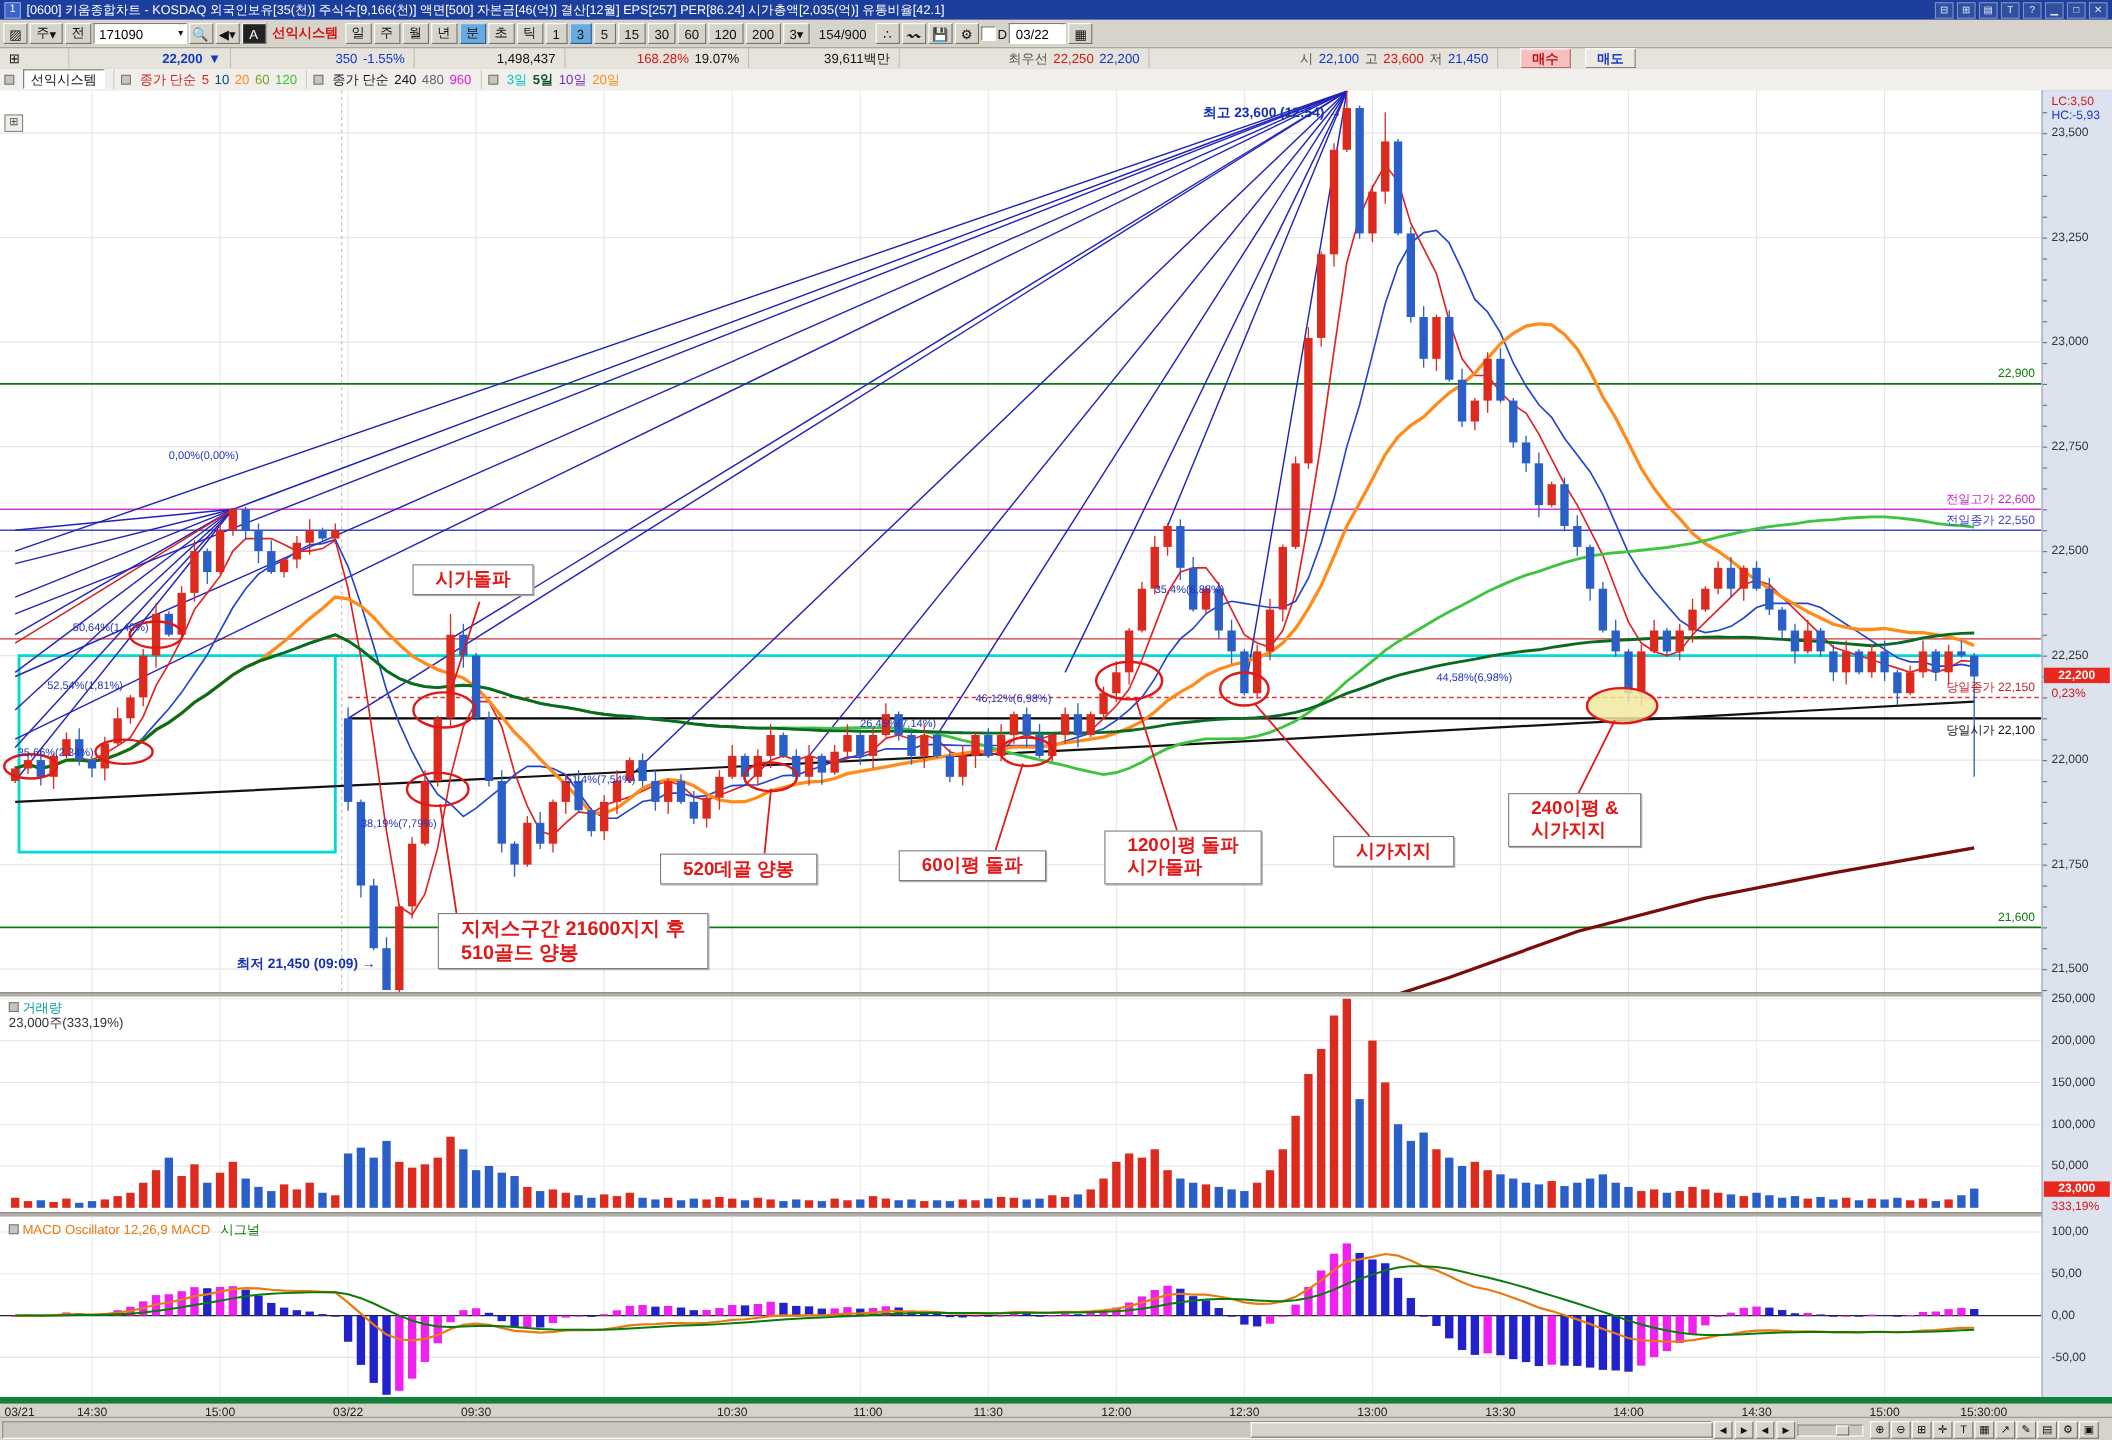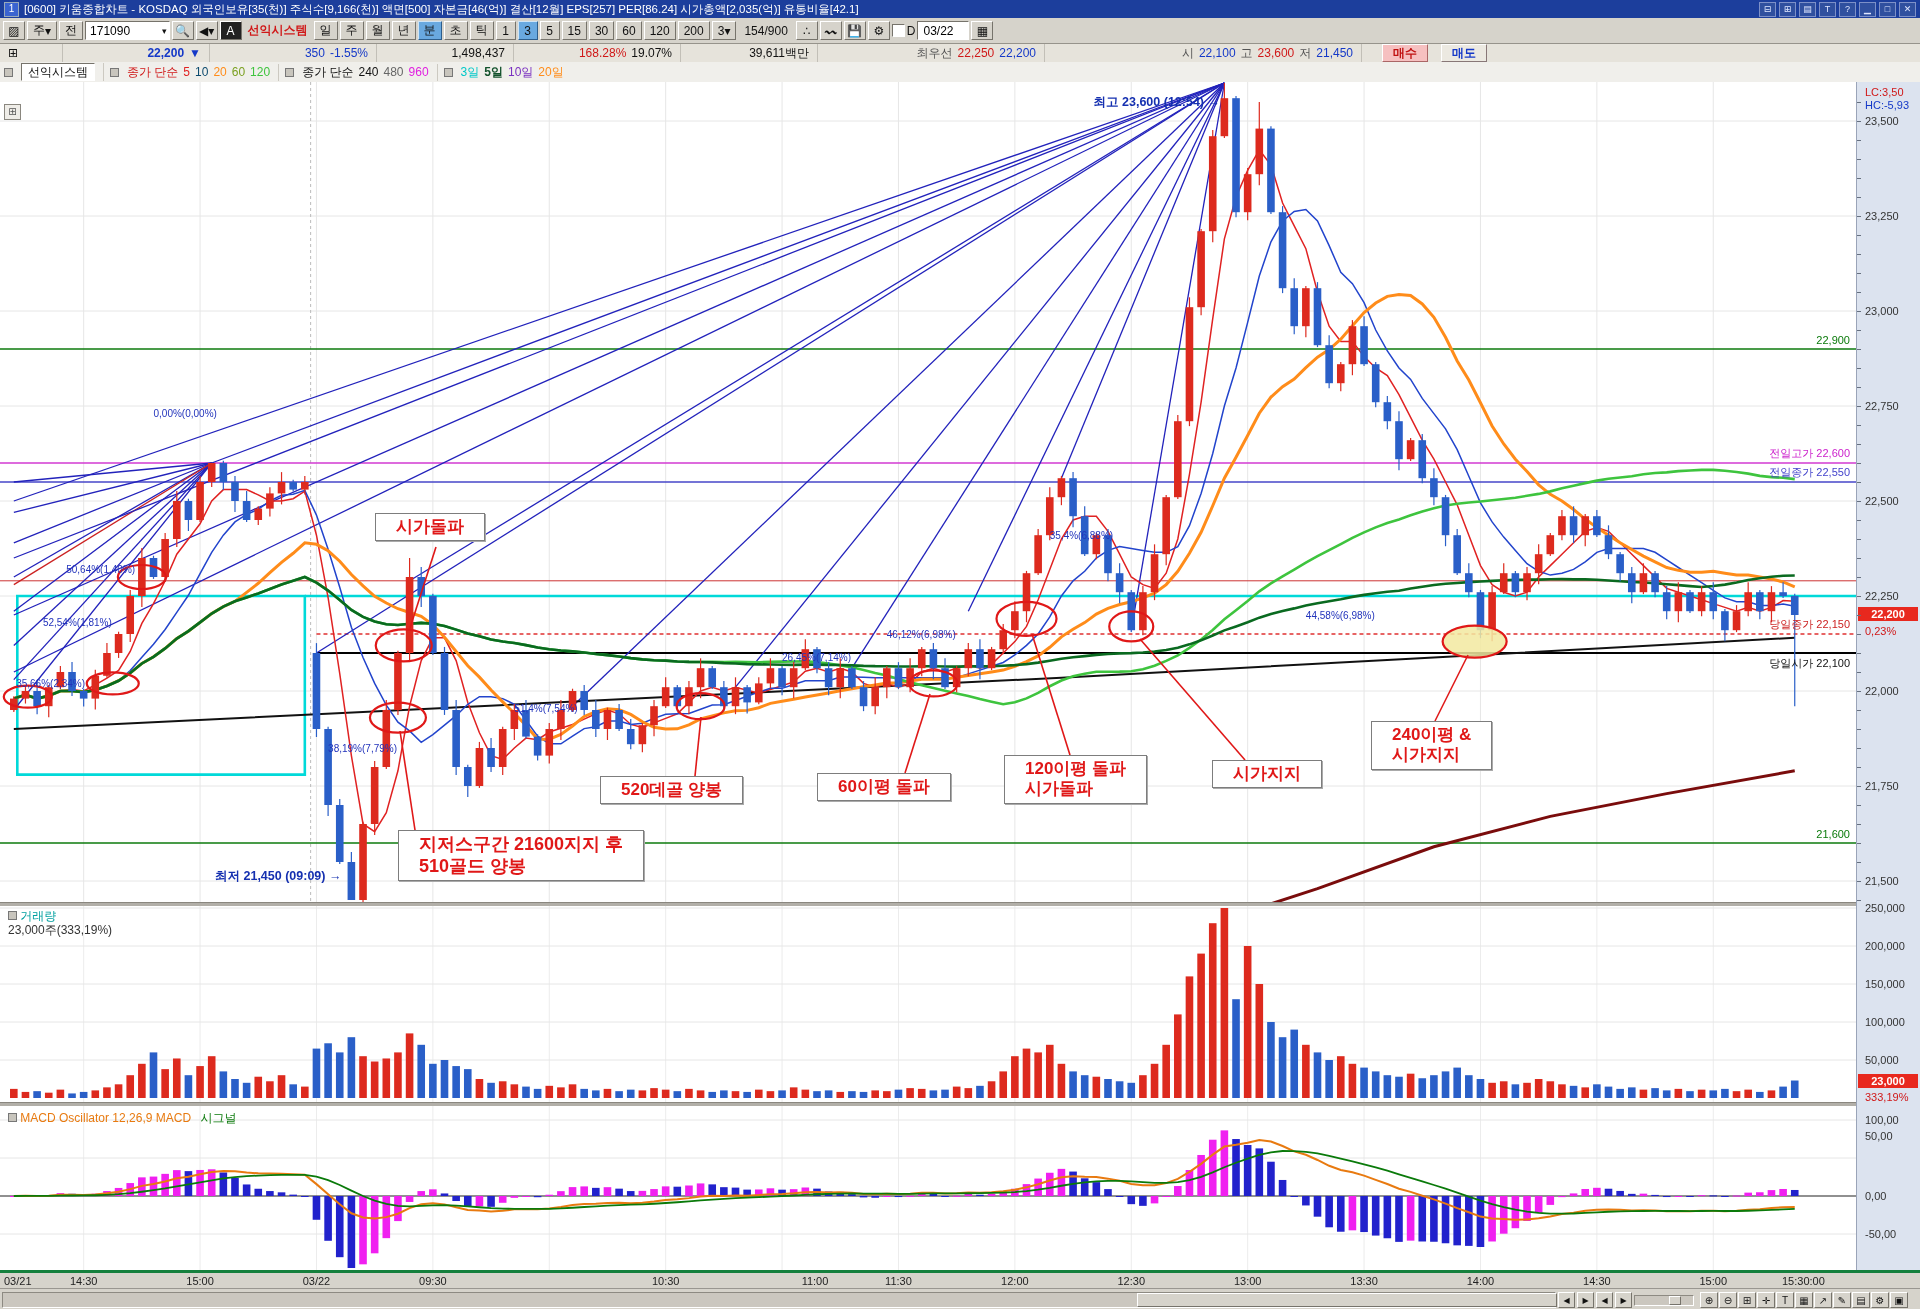--- a/index.html
+++ b/index.html
@@ -52,21 +52,21 @@
             text-align:center;padding:1px 0;}
   .splitter{position:absolute;left:0;width:1920px;height:4px;background:#b2afa8;
             border-top:1px solid #8a877f;border-bottom:1px solid #f4f2ee;}
   .phead{position:absolute;font-size:12px;z-index:5;}
   .ann{position:absolute;background:#fff;border:1px solid #7d7d7d;box-shadow:1px 1px 0 #aaa;
        color:#e01818;font-weight:bold;text-align:left;padding:3px 20px;white-space:pre-line;z-index:6;line-height:1.2;}
   .bluenote{position:absolute;color:#1530b0;font-weight:bold;font-size:12.5px;z-index:6;}
   .rlabel{position:absolute;font-size:11px;z-index:4;text-align:right;width:170px;}
   
   .timeaxis{position:absolute;left:0;top:1270px;width:1920px;height:18px;background:#d6d3cb;
-            border-top:3px solid #15803d;font-size:11px;color:#222;}
+            border-top:6px solid #15803d;font-size:11px;color:#222;}
   .timeaxis span{position:absolute;top:2px;}
   
   .scrollrow{position:absolute;left:0;top:1288px;width:1920px;height:21px;background:#d6d3cb;border-top:1px solid #999690;}
   .track{position:absolute;left:2px;top:3px;width:1552px;height:14px;background:#cbc7bf;
          border:1px solid;border-color:#8d8a82 #fff #fff #8d8a82;}
   .thumb{position:absolute;left:1134px;top:0px;width:418px;height:12px;background:#d6d3cb;
          border:1px solid;border-color:#fff #76736b #76736b #fff;}
   .navbtn{position:absolute;top:3px;width:17px;height:16px;font-size:8px;}
   .toolico{position:absolute;top:3px;width:18px;height:16px;font-size:10px;}
   .minislider{position:absolute;left:1634px;top:6px;width:58px;height:9px;background:#cbc7bf;
@@ -1048,21 +1048,21 @@
       <div class="tick" style="top: 761px;"></div>
       <div class="tick" style="top: 780px;"></div>
       <div class="tick" style="top: 799px;"></div>
       <div class="tick" style="top: 818px;"></div>
       <div class="albl" style="top: 820px;">250,000</div>
       <div class="albl" style="top: 858px;">200,000</div>
       <div class="albl" style="top: 896px;">150,000</div>
       <div class="albl" style="top: 934px;">100,000</div>
       <div class="albl" style="top: 972px;">50,000</div>
       <div class="albl" style="top: 1032px;">100,00</div>
-      <div class="albl" style="top: 1048px;">50,00</div>
+      <div class="albl" style="top: 1070px;">50,00</div>
       <div class="albl" style="top: 1108px;">0,00</div>
       <div class="albl" style="top: 1146px;">-50,00</div>
     </div>
 
   <div class="rlabel" style="left:1680px;top:334px;color:#0a7a0a;">22,900</div>
   <div class="rlabel" style="left:1680px;top:828px;color:#0a7a0a;">21,600</div>
   <div class="rlabel" style="left:1680px;top:446px;color:#cc22cc;">전일고가 22,600</div>
   <div class="rlabel" style="left:1680px;top:465px;color:#4444cc;">전일종가 22,550</div>
   <div class="rlabel" style="left:1680px;top:617px;color:#cc2222;">당일종가 22,150</div>
   <div class="rlabel" style="left:1680px;top:656px;color:#111;">당일시가 22,100</div>
@@ -1083,21 +1083,21 @@
   <div class="bluenote" style="left:215px;top:868px;">최저 21,450 (09:09) →</div>
 
   <div class="timeaxis" id="timeAxis">
       <span style="left: 4px;">03/21</span>
       <span style="left: 63.66px; width: 40px; text-align: center;">14:30</span>
       <span style="left: 180.06px; width: 40px; text-align: center;">15:00</span>
       <span style="left: 296.46px; width: 40px; text-align: center;">03/22</span>
       <span style="left: 412.86px; width: 40px; text-align: center;">09:30</span>
       <span style="left: 529.26px; width: 40px; text-align: center; margin-top: 32px;">10:00</span>
       <span style="left: 645.66px; width: 40px; text-align: center;">10:30</span>
-      <span style="left: 795px; width: 40px; text-align: center;">11:00</span>
+      <span style="left: 769px; width: 40px; text-align: center;">11:00</span>
       <span style="left: 878.46px; width: 40px; text-align: center;">11:30</span>
       <span style="left: 994.86px; width: 40px; text-align: center;">12:00</span>
       <span style="left: 1111.26px; width: 40px; text-align: center;">12:30</span>
       <span style="left: 1227.66px; width: 40px; text-align: center;">13:00</span>
       <span style="left: 1344.06px; width: 40px; text-align: center;">13:30</span>
       <span style="left: 1460.46px; width: 40px; text-align: center;">14:00</span>
       <span style="left: 1576.86px; width: 40px; text-align: center;">14:30</span>
       <span style="left: 1693.26px; width: 40px; text-align: center;">15:00</span>
       <span style="left: 1782px;">15:30:00</span>
     </div>

